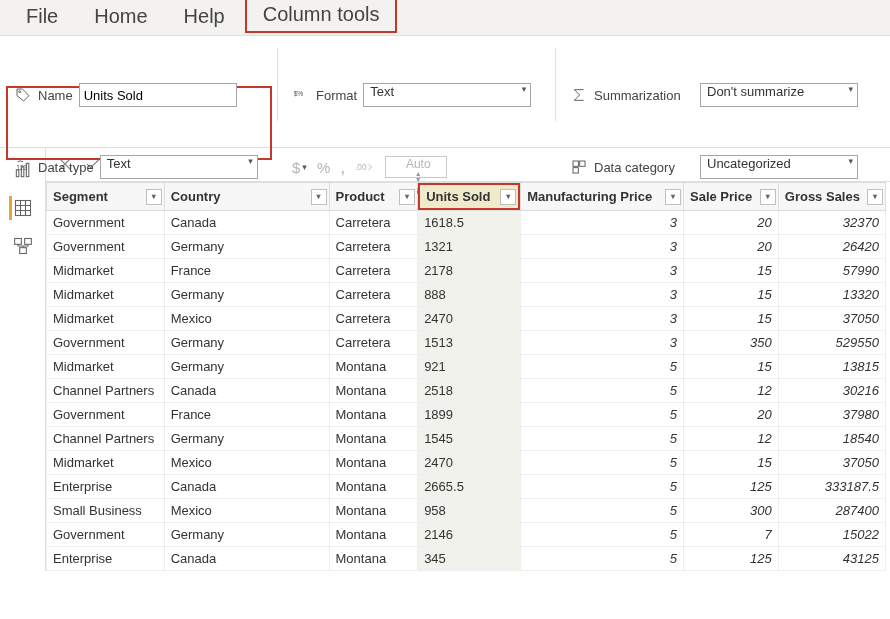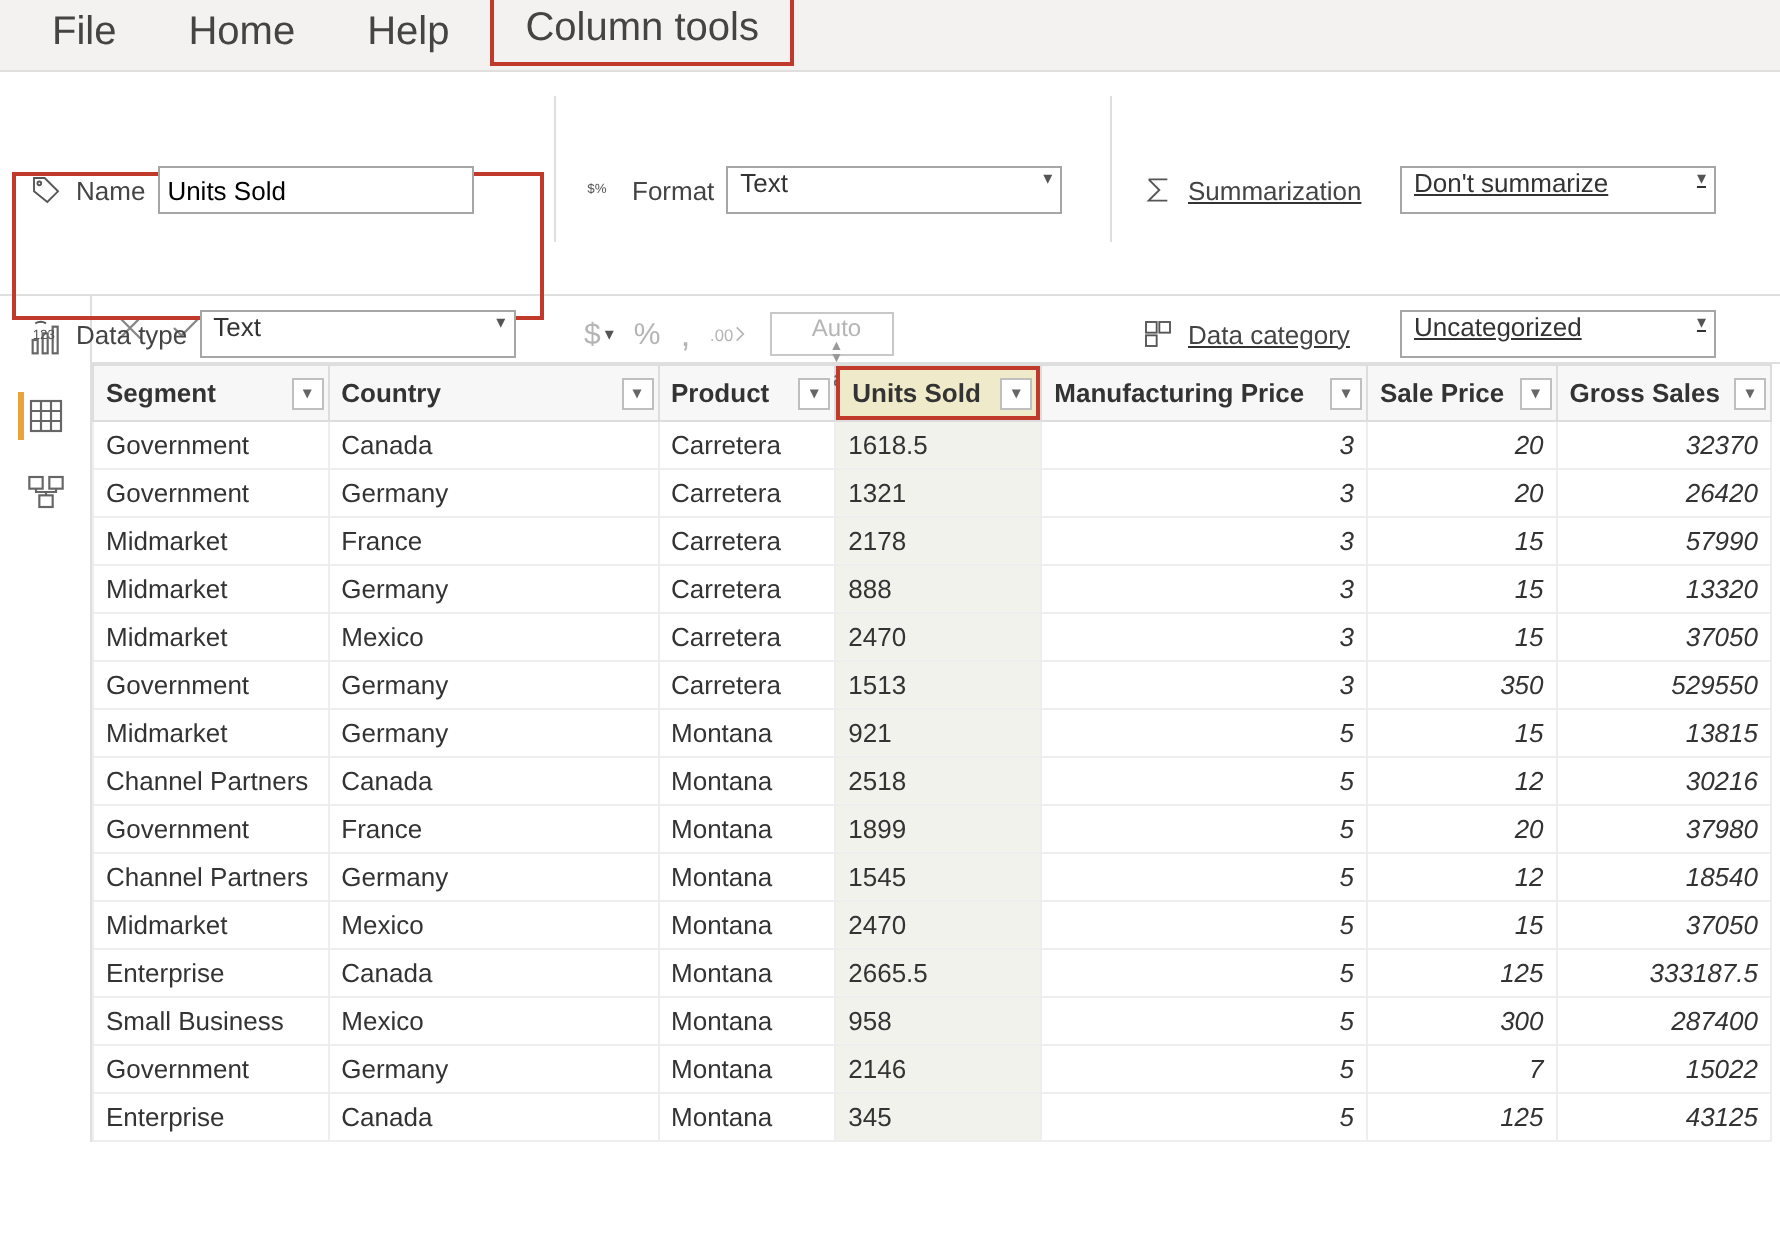--- a/index.html
+++ b/index.html
@@ -208,21 +208,21 @@
           <span class="spin-arrows">
               <span>▲</span>
               <span>▼</span>
             </span>
         </div>
       </div>
     </div>
     <div class="ribbon-label">Formatting</div>
   </div>
 
-  <div class="ribbon-group" style="flex:1;text-decoration:underline;">
+  <div class="ribbon-group" style="flex:1;">
     <div class="ribbon-rows">
       <div class="ribbon-row">
         <span class="icon">
           <svg viewBox="0 0 24 24">
               <path d="M5 4h14M5 4l8 8-8 8h14"></path>
             </svg>
         </span>
         <span class="field-label" style="width:100px;">Summarization</span>
         <div class="fake-select" style="width:158px;">
           <span>Don't summarize</span>

